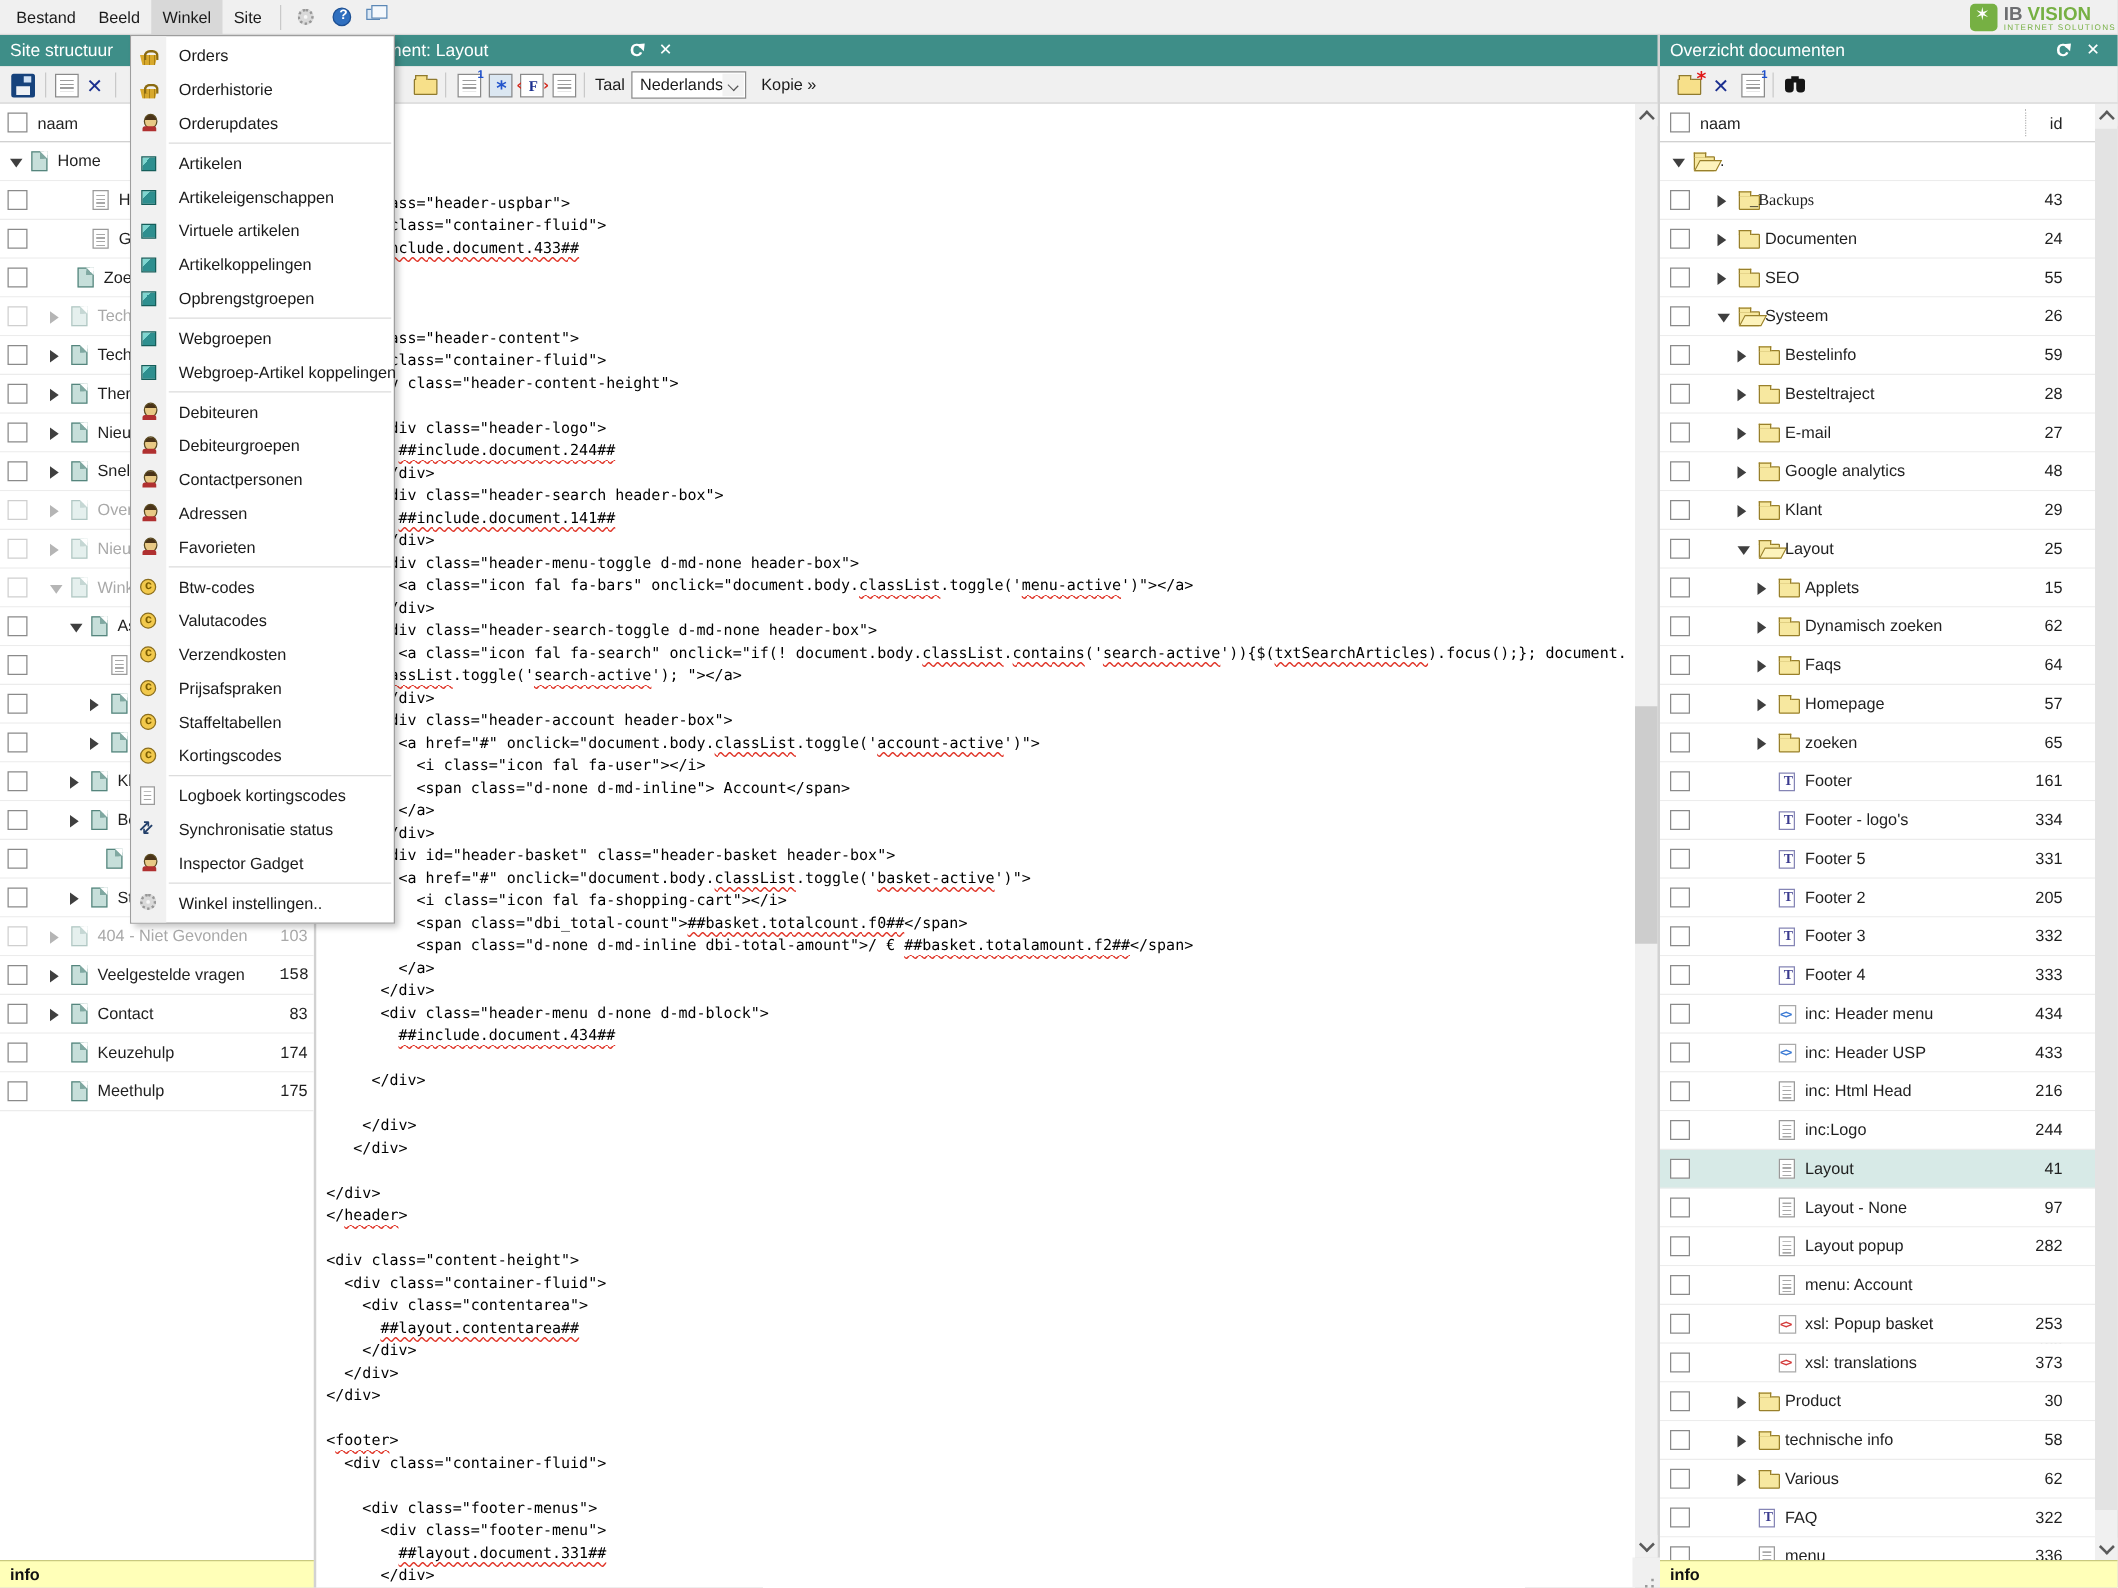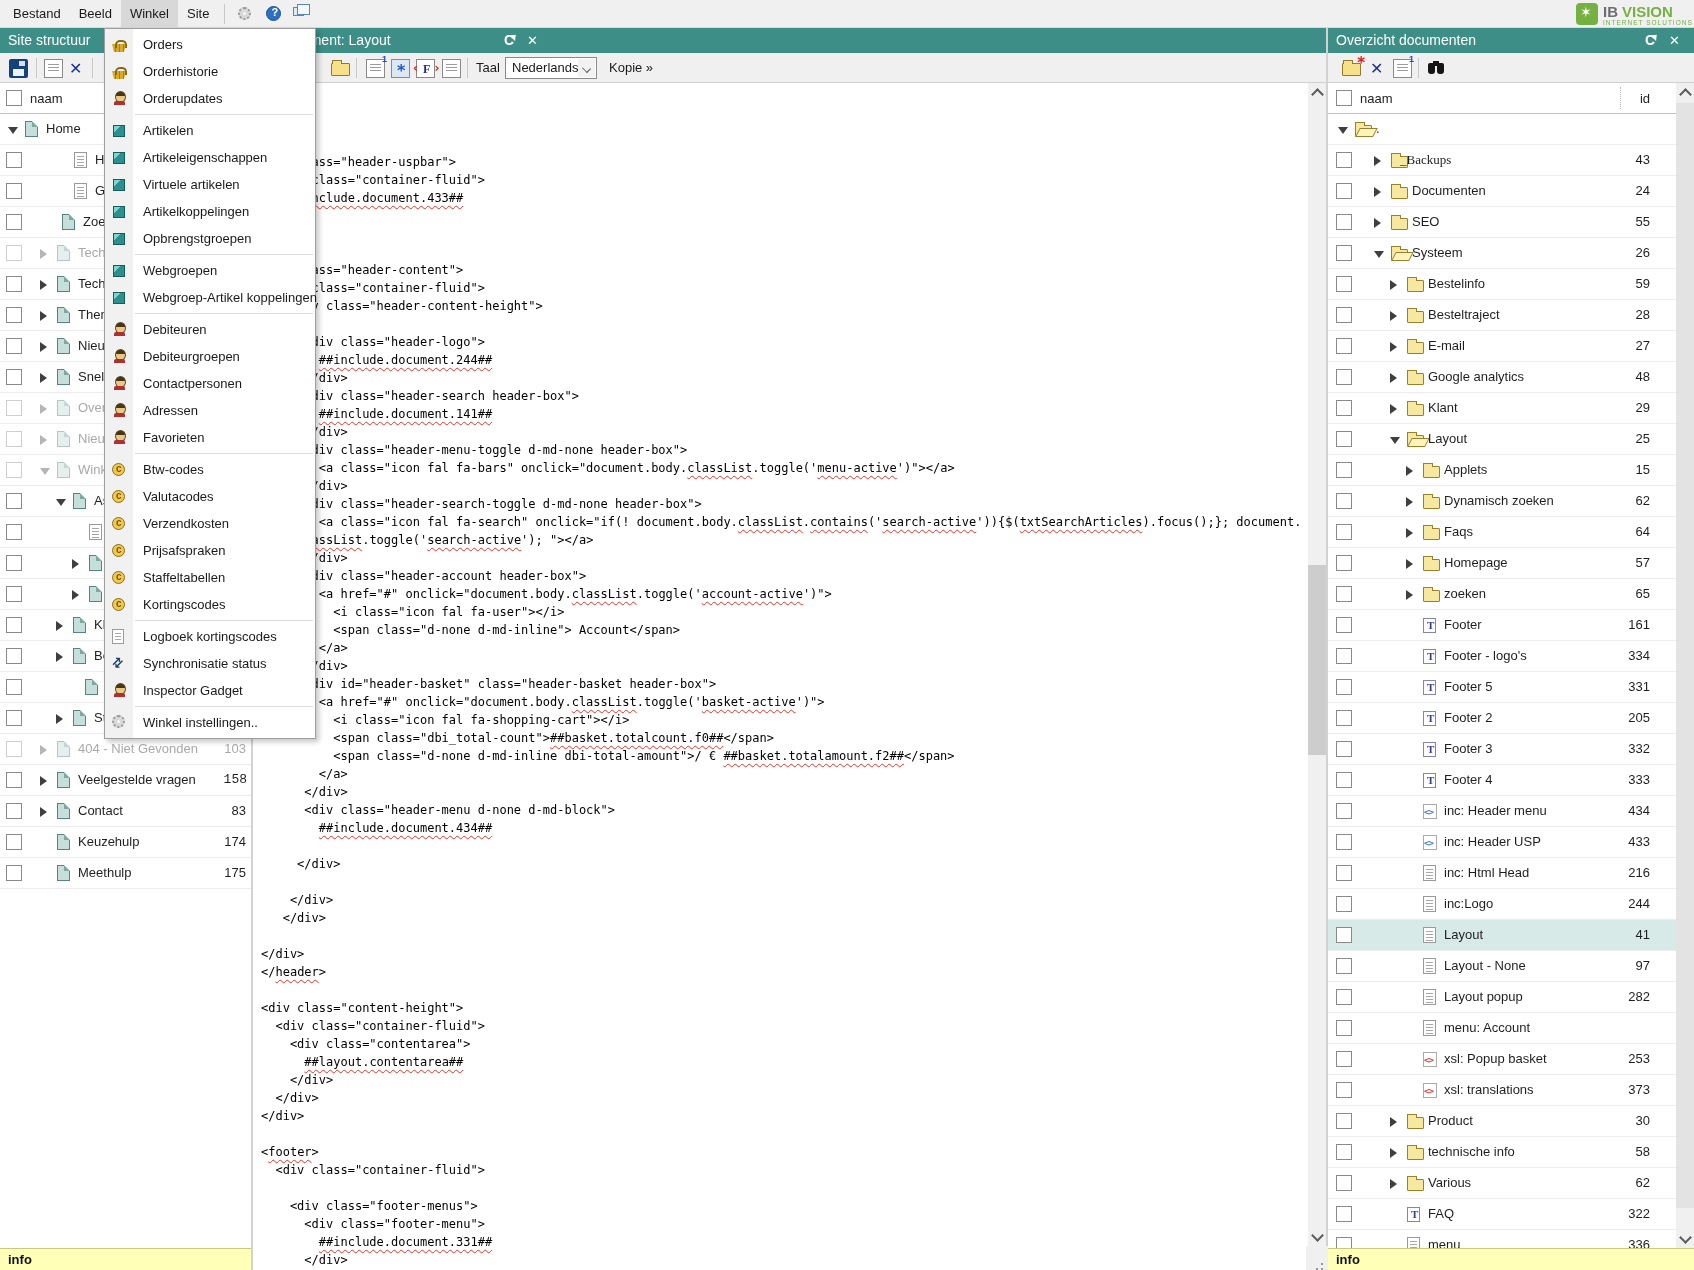--- a/index.html
+++ b/index.html
@@ -728,21 +728,21 @@
       <div class="cl">      <u class="sq">##layout.contentarea##</u></div>
       <div class="cl">    &lt;/div&gt;</div>
       <div class="cl">  &lt;/div&gt;</div>
       <div class="cl">&lt;/div&gt;</div>
       <div class="cl">&nbsp;</div>
       <div class="cl">&lt;<u class="sq">footer</u>&gt;</div>
       <div class="cl">  &lt;div class="container-fluid"&gt;</div>
       <div class="cl">&nbsp;</div>
       <div class="cl">    &lt;div class="footer-menus"&gt;</div>
       <div class="cl">      &lt;div class="footer-menu"&gt;</div>
-      <div class="cl">        <u class="sq">##include.document.331##</u></div>
+      <div class="cl">        <u class="sq">##layout.document.331##</u></div>
       <div class="cl">      &lt;/div&gt;</div>
     </div>
 </div>
 
 <div class="abs vscroll" style="left:1308px;top:83px;width:18px;height:1163px;">
   <span class="sc-btn sc-up" style="top:0;"></span>
   <span class="sc-thumb" style="top:482px;height:190px;"></span>
   <span class="sc-btn sc-down" style="top:1145px;"></span>
 </div>
 <div id="grip" class="abs" style="left:1306px;top:1246px;width:22px;height:24px;"></div>

